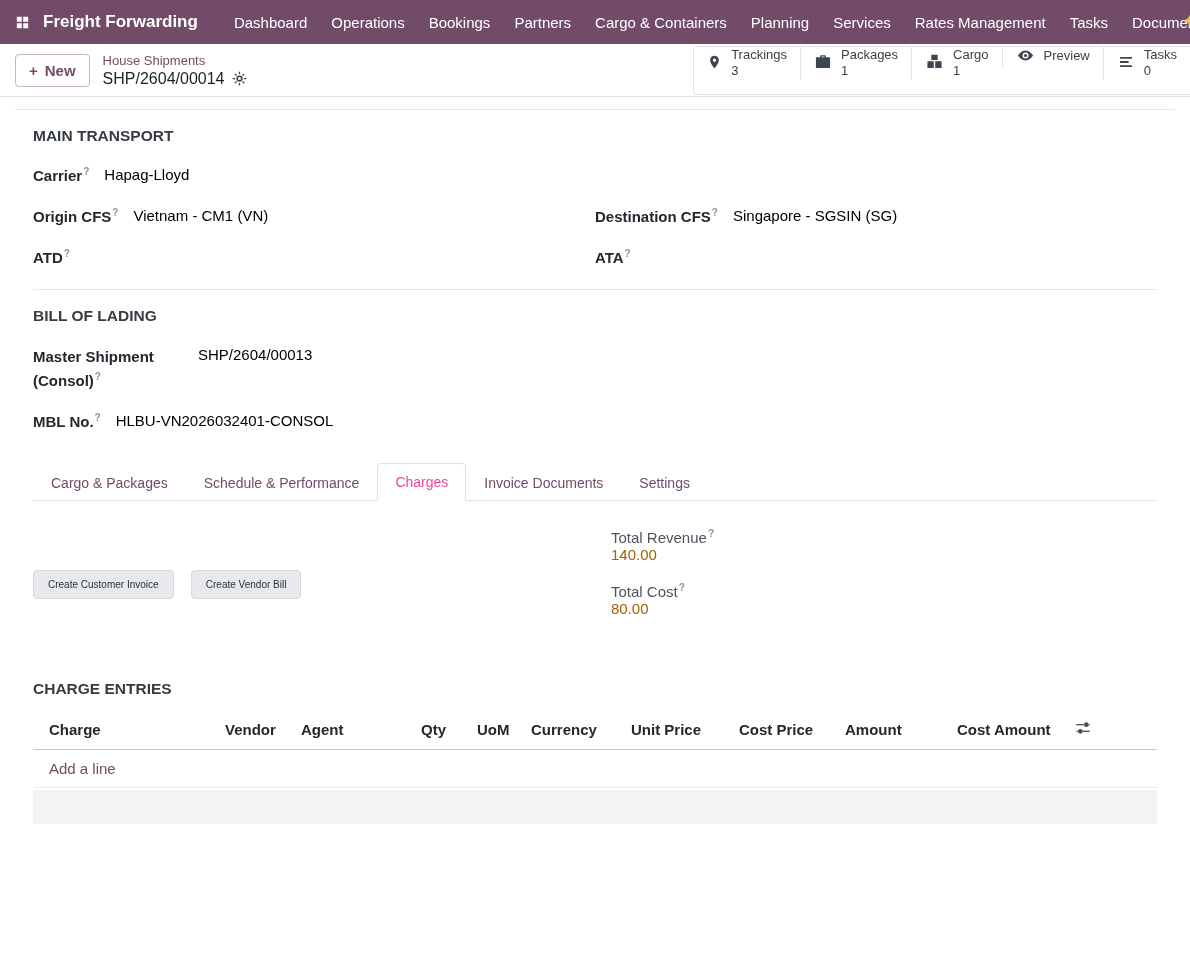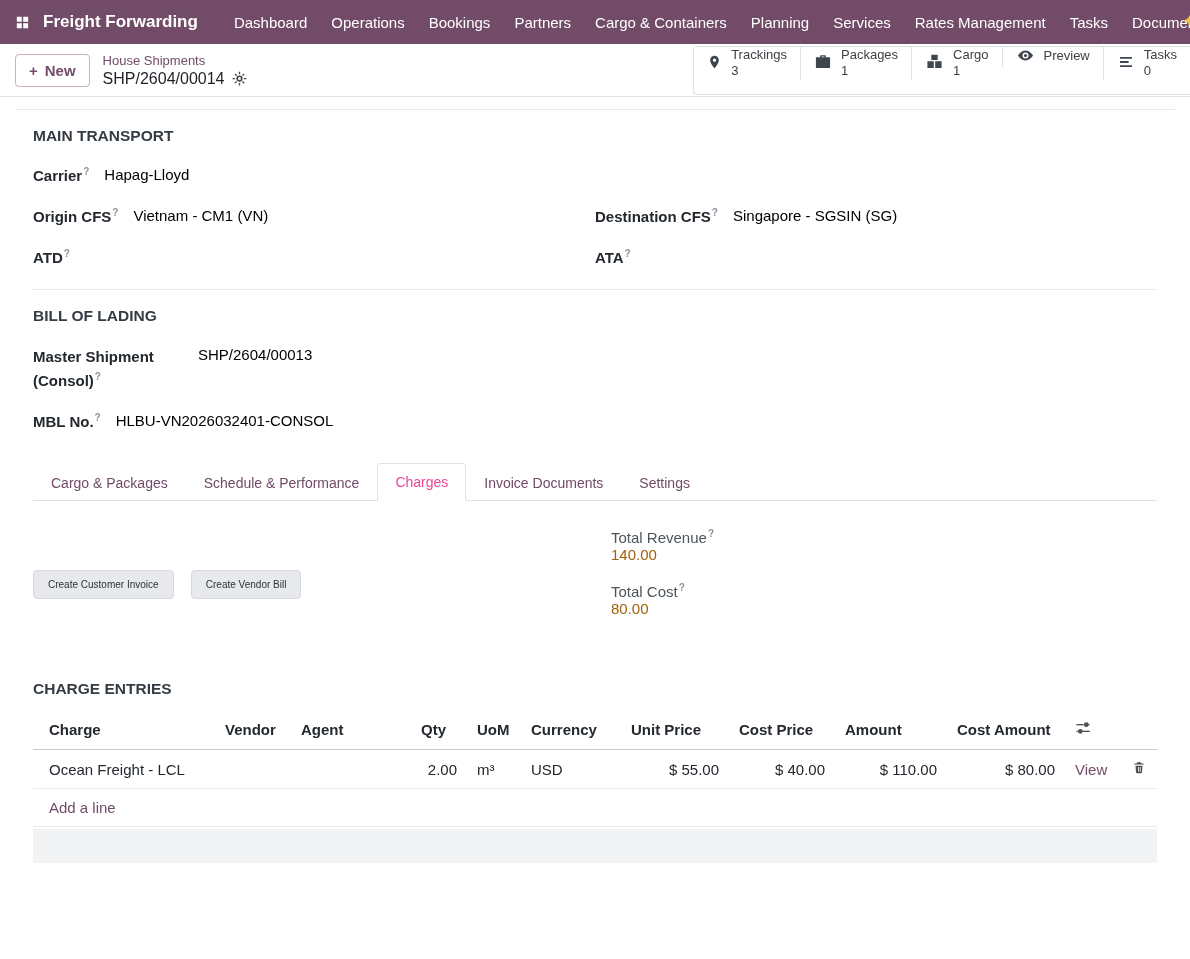--- a/index.html
+++ b/index.html
@@ -301,38 +301,20 @@
                   <line x1="2" y1="17" x2="4" y2="17"></line>
                   <circle cx="8" cy="17" r="2.6"></circle>
                   <line x1="11" y1="17" x2="22" y2="17"></line>
                 </g>
               </svg>
           </th>
         </tr>
       </thead>
       <tbody>
         <tr>
-          <td class="first" data-interactable="true">Ocean Freight - LCL</td>
-          <td data-interactable="true"></td>
-          <td data-interactable="true"></td>
-          <td class="num" data-interactable="true">2.00</td>
-          <td data-interactable="true">m³</td>
-          <td data-interactable="true">USD</td>
-          <td class="num" data-interactable="true">$ 55.00</td>
-          <td class="num" data-interactable="true">$ 40.00</td>
-          <td class="num" data-interactable="true">$ 110.00</td>
-          <td class="num" data-interactable="true">$ 80.00</td>
-          <td><a class="view-link" data-interactable="true">View</a></td>
-          <td class="ctr" data-interactable="true">
-            <svg viewBox="0 0 24 24" width="14" height="15" fill="#4d4a52">
-                <path d="M9 3h6l1 2h4v2H4V5h4l1-2zm-3 6h12l-.9 11.2a2 2 0 0 1-2 1.8H8.9a2 2 0 0 1-2-1.8L6 9zm4.2 2.2v8.2h1.4v-8.2h-1.4zm3.2 0v8.2h1.4v-8.2h-1.4z"></path>
-              </svg>
-          </td>
-        </tr>
-        <tr>
           <td colspan="12" class="first">
             <a class="add-line-link" data-interactable="true">Add a line</a>
           </td>
         </tr>
       </tbody>
     </table>
 
     <div class="empty-band" data-interactable="false"></div>
   </section>
 

